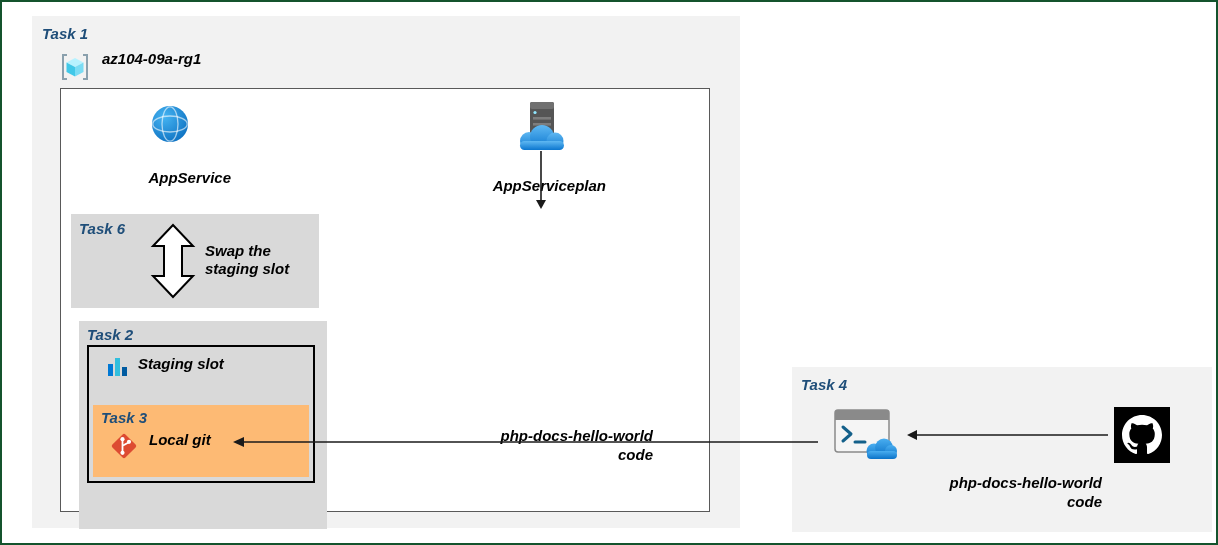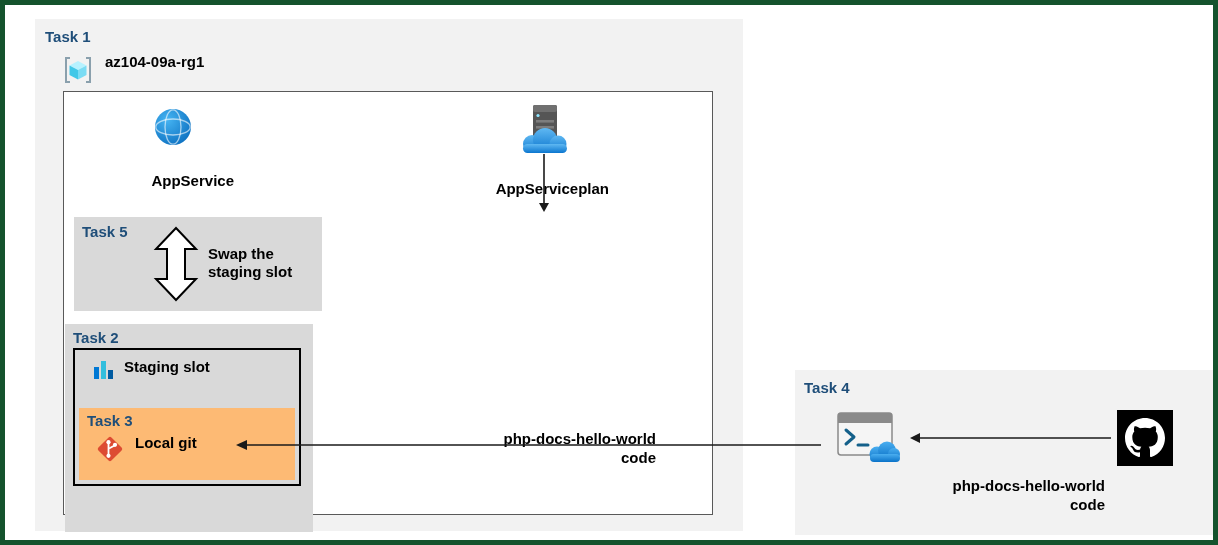--- a/index.html
+++ b/index.html
@@ -1,17 +1,17 @@
 <!DOCTYPE html>
 <html><head>
 <meta charset="utf-8">
 <style>
   * { margin:0; padding:0; box-sizing:border-box; }
   body { font-family:"Liberation Sans", sans-serif; background:#ffffff; }
-  #canvas { position:relative; width:1218px; height:545px; background:#ffffff; border:5px solid #14532d; overflow:hidden; }
+  #canvas { position:relative; width:1218px; height:545px; background:#ffffff; border:2px solid #14532d; overflow:hidden;font-style:italic; }
   .abs { position:absolute; }
   .task-label { color:#1f4e79; font-weight:700; font-size:15px; line-height:17px; }
   .lbl { color:#000000; font-weight:700; font-size:15px; line-height:18px; }
   .wrap { white-space:pre-line; }
   .row { display:flex; align-items:flex-start; }
   .center { text-align:right;margin-top:24px; }
   svg { display:block; }
   .gray-panel { background:#d9d9d9; }
 </style>
 </head>
@@ -69,30 +69,30 @@
       </svg>
       <div class="abs lbl center" style="left:415px; top:64px; width:130px;">AppServiceplan</div>
 
 
       <svg class="abs" style="left:471px; top:62px; z-index:5;" width="18" height="59" viewBox="0 0 18 59">
         <line x1="9" y1="0" x2="9" y2="50" stroke="#1a1a1a" stroke-width="1.6"></line>
         <polygon points="4,49 14,49 9,58" fill="#1a1a1a"></polygon>
       </svg>
 
       <div class="abs gray-panel" style="left:10px; top:125px; width:248px; height:94px;">
-        <div class="abs task-label" style="left:8px; top:6px;">Task 5</div>
+        <div class="abs task-label" style="left:8px; top:6px;">Task 6</div>
         <svg class="abs" style="left:78px; top:9px;" width="48" height="76" viewBox="0 0 48 76">
           <polygon points="24,2 44,23 33,23 33,53 44,53 24,74 4,53 15,53 15,23 4,23" fill="#ffffff" stroke="#000000" stroke-width="2"></polygon>
         </svg>
         <div class="abs lbl wrap" style="left:134px; top:28px; width:112px;">Swap the
 staging slot</div>
       </div>
 
 
-      <div class="abs gray-panel" style="left:1px; top:232px; width:248px; height:208px;">
+      <div class="abs gray-panel" style="left:18px; top:232px; width:248px; height:208px;">
         <div class="abs task-label" style="left:8px; top:5px;">Task 2</div>
 
         <div class="abs" style="left:8px; top:24px; width:228px; height:138px; border:2px solid #000000;">
 
           <div class="abs row" style="left:16px; top:8px; gap:9px;">
             <svg width="24" height="24" viewBox="0 0 24 24">
               <rect x="3" y="9" width="5" height="12" fill="#0078d4"></rect>
               <rect x="10" y="3" width="5" height="18" fill="#32bedd"></rect>
               <rect x="17" y="12" width="5" height="9" fill="#005ba1"></rect>
             </svg>

